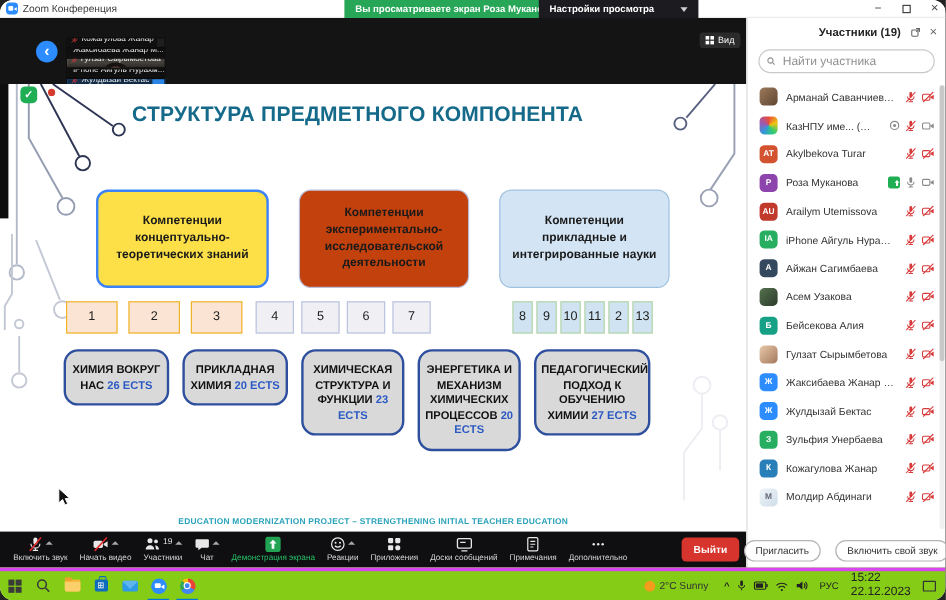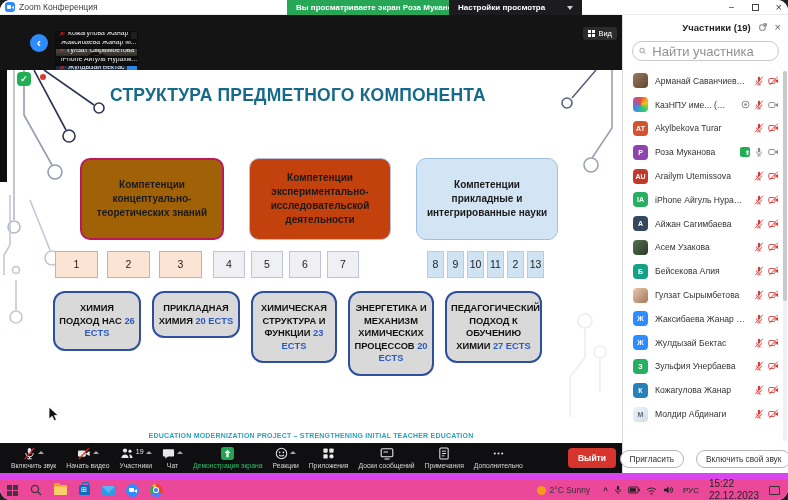--- a/index.html
+++ b/index.html
@@ -48,21 +48,21 @@
   .slide svg.deco{position:absolute;pointer-events:none;}
   .circ-l{left:0;top:0;}
   .circ-r{right:0;top:0;}
   .circ-br{right:2px;bottom:6px;opacity:.5;}
   .blackstrip{position:absolute;left:0;top:0;width:7px;height:112px;background:#0e0e0e;}
   .green-badge{position:absolute;left:17px;top:2px;width:14px;height:14px;border-radius:4px;background:#1fae53;color:#fff;font-size:9px;font-weight:bold;display:flex;align-items:center;justify-content:center;}
   .red-dot{position:absolute;left:40px;top:4px;width:6px;height:6px;border-radius:50%;background:#d23b2e;}
   .slide-title{position:absolute;left:110px;top:15px;font-size:17.5px;font-weight:bold;color:#156a8a;letter-spacing:.2px;margin:0;}
   .comps{position:absolute;left:80px;top:88px;width:478px;display:flex;gap:25px;}
   .comp{flex:1;height:82px;border-radius:10px;display:flex;align-items:center;justify-content:center;text-align:center;font-size:10px;font-weight:bold;color:#1a1a1a;line-height:1.4;padding:4px 7px;}
-  .comp.peach{background:#a16207;border:2px solid #be185d;text-align:center;}
+  .comp.peach{background:#fde047;border:2px solid #3b82f6;text-align:center;}
   .comp.grey{background:#c2410c;border:1.5px solid #b9bdd8;}
   .comp.blue{background:#d3e4f5;border:1.5px solid #9fc1e0;}
   .chips{position:absolute;top:181px;display:flex;}
   .chips.g1{left:55px;gap:9px;}
   .chips.g2{left:213px;gap:6px;}
   .chips.g3{left:427px;gap:3px;}
   .chip{height:27px;display:flex;align-items:center;justify-content:center;font-size:10.5px;color:#222;}
   .chip i{font-style:normal;text-align:center;line-height:1.05;word-break:break-all;}
   .g1 .chip{width:43px;background:#fce4d4;border:1.5px solid #f0b428;}
   .g2 .chip{width:32px;background:#f0eff3;border:1px solid #b9c4e0;}
@@ -90,21 +90,21 @@
   .ic-w{color:#e8e8e8;}
   .slash-tb{stroke:#e02828;stroke-width:1.4;}
 
   
   .panel{position:absolute;top:15px;right:0;width:166px;height:458px;background:#fff;border-left:1px solid #dcdcdc;}
   .p-head{height:24px;display:flex;align-items:center;justify-content:center;position:relative;padding-left:22px;}
   .p-title{font-size:9.5px;font-weight:bold;color:#232323;}
   .p-hicons{position:absolute;right:7px;top:0;height:24px;display:flex;align-items:center;gap:8px;color:#666;}
   .p-hicons .x{font-size:11px;cursor:pointer;}
   .p-search{margin:2px 9px 4px;height:20px;border:1px solid #c9c9c9;border-radius:10px;display:flex;align-items:center;padding:0 6px;gap:4px;}
-  .p-search input{border:none;outline:none;width:100%;font-size:13px;color:#333;background:transparent;}
+  .p-search input{border:none;outline:none;width:100%;font-size:10px;color:#333;background:transparent;}
   .p-search input::placeholder{color:#909090;}
   .plist{position:absolute;top:54px;left:0;right:0;bottom:28px;overflow:hidden;}
   .prow{height:23.8px;display:flex;align-items:center;padding:0 9px 0 10px;cursor:pointer;}
   .avatar{width:15px;height:15px;border-radius:4px;margin-right:7px;flex:0 0 auto;display:flex;align-items:center;justify-content:center;}
   .avatar i{font-style:normal;color:#fff;font-size:7px;font-weight:bold;}
   .avatar.light i{color:#667;}
   .pname{flex:1;font-size:8.6px;color:#333;white-space:nowrap;overflow:hidden;text-overflow:ellipsis;margin-right:4px;}
   .prow svg{flex:0 0 auto;margin-left:4px;}
   .mic-ic.muted{color:#d83b3b;}
   .mic-ic.on{color:#8a8a8a;}
@@ -113,21 +113,21 @@
   .cam-ic.grey{color:#8a8a8a;}
   .cam-ic.grey .slash{display:none;}
   .rec-ic{color:#8a8a8a;margin-left:4px;display:flex;}
   .share-badge{width:10px;height:10px;border-radius:2px;background:#1fae53;margin-left:4px;display:flex;align-items:center;justify-content:center;flex:0 0 auto;}
   .pscroll{position:absolute;right:1px;top:56px;width:4px;height:370px;background:#f0f0f0;border-radius:2px;}
   .pscroll i{position:absolute;top:0;left:0;width:4px;height:230px;background:#c8c8c8;border-radius:2px;display:block;}
   .p-foot{position:absolute;bottom:0;left:0;right:0;height:28px;display:flex;align-items:center;justify-content:center;gap:12px;}
   .p-btn{border:1px solid #b5b5b5;border-radius:11px;background:#fff;font-size:8.3px;color:#333;padding:3px 9px;cursor:pointer;white-space:nowrap;}
 
   
-  .taskbar{position:absolute;bottom:0;left:0;width:788px;height:27px;background:#ec4899;border-top:7px solid #d946ef;display:flex;align-items:center;margin-top:16px;}
+  .taskbar{position:absolute;bottom:0;left:0;width:788px;height:27px;background:#84cc16;border-top:3px solid #d946ef;display:flex;align-items:center;margin-top:16px;}
   .tb-app{width:24px;height:26px;display:flex;align-items:center;justify-content:center;position:relative;cursor:pointer;}
   .tb-app.running:after{content:"";position:absolute;bottom:0;left:3px;right:3px;height:2px;background:#0078d7;}
   .win-ic{width:11px;height:11px;display:inline-block;background:
     linear-gradient(#3a3a3a,#3a3a3a) 0 0/5px 5px no-repeat,
     linear-gradient(#3a3a3a,#3a3a3a) 6px 0/5px 5px no-repeat,
     linear-gradient(#3a3a3a,#3a3a3a) 0 6px/5px 5px no-repeat,
     linear-gradient(#3a3a3a,#3a3a3a) 6px 6px/5px 5px no-repeat;}
   .folder-ic{width:13px;height:10px;background:#f6b83d;border-radius:1.5px;position:relative;}
   .folder-ic:before{content:"";position:absolute;top:-2px;left:0;width:6px;height:3px;background:#e8a22e;border-radius:1.5px 1.5px 0 0;}
   .folder-ic:after{content:"";position:absolute;top:2px;left:0;width:13px;height:8px;background:#fbd06b;border-radius:0 0 1.5px 1.5px;}
@@ -348,21 +348,21 @@
         <span class="chip">
           <i>2</i>
         </span>
         <span class="chip">
           <i>13</i>
         </span>
     </div>
 
     <div class="modules">
 
-        <div class="module"><span class="m-title">ХИМИЯ ПОДХОД НАС</span> <span class="m-ects">26 ECTS</span></div>
+        <div class="module"><span class="m-title">ХИМИЯ ВОКРУГ НАС</span> <span class="m-ects">26 ECTS</span></div>
 
         <div class="module"><span class="m-title">ПРИКЛАДНАЯ ХИМИЯ</span> <span class="m-ects">20 ECTS</span></div>
 
         <div class="module"><span class="m-title">ХИМИЧЕСКАЯ СТРУКТУРА И ФУНКЦИИ</span> <span class="m-ects">23 ECTS</span></div>
 
         <div class="module"><span class="m-title">ЭНЕРГЕТИКА И МЕХАНИЗМ ХИМИЧЕСКИХ ПРОЦЕССОВ</span> <span class="m-ects">20 ECTS</span></div>
 
         <div class="module"><span class="m-title">ПЕДАГОГИЧЕСКИЙ ПОДХОД К ОБУЧЕНИЮ ХИМИИ</span> <span class="m-ects">27 ECTS</span></div>
 
     </div>

